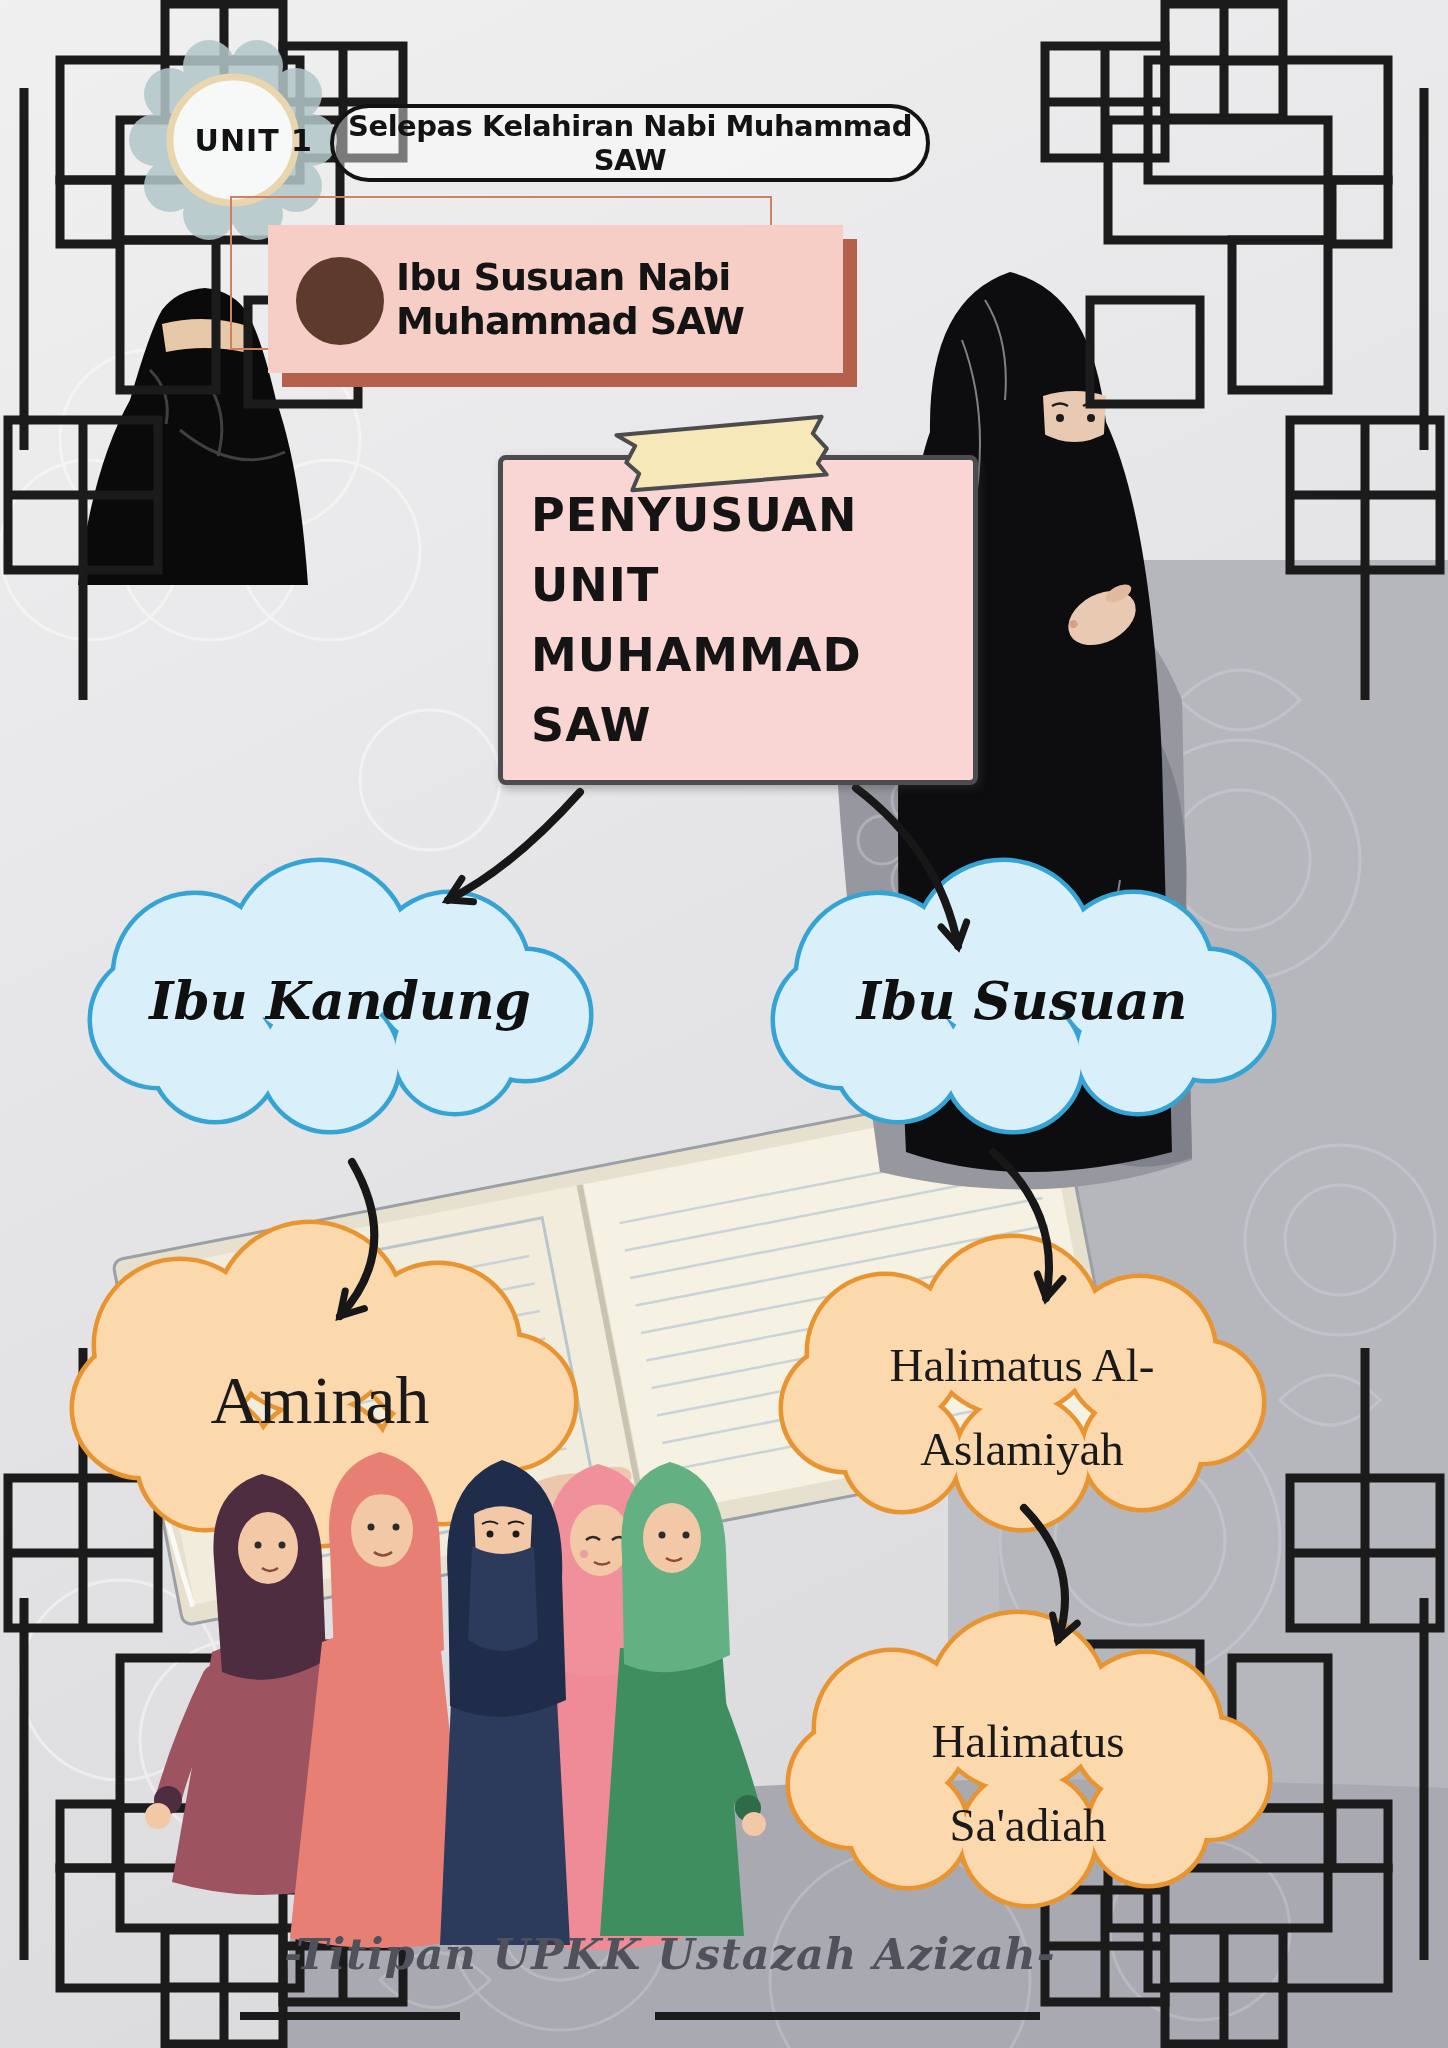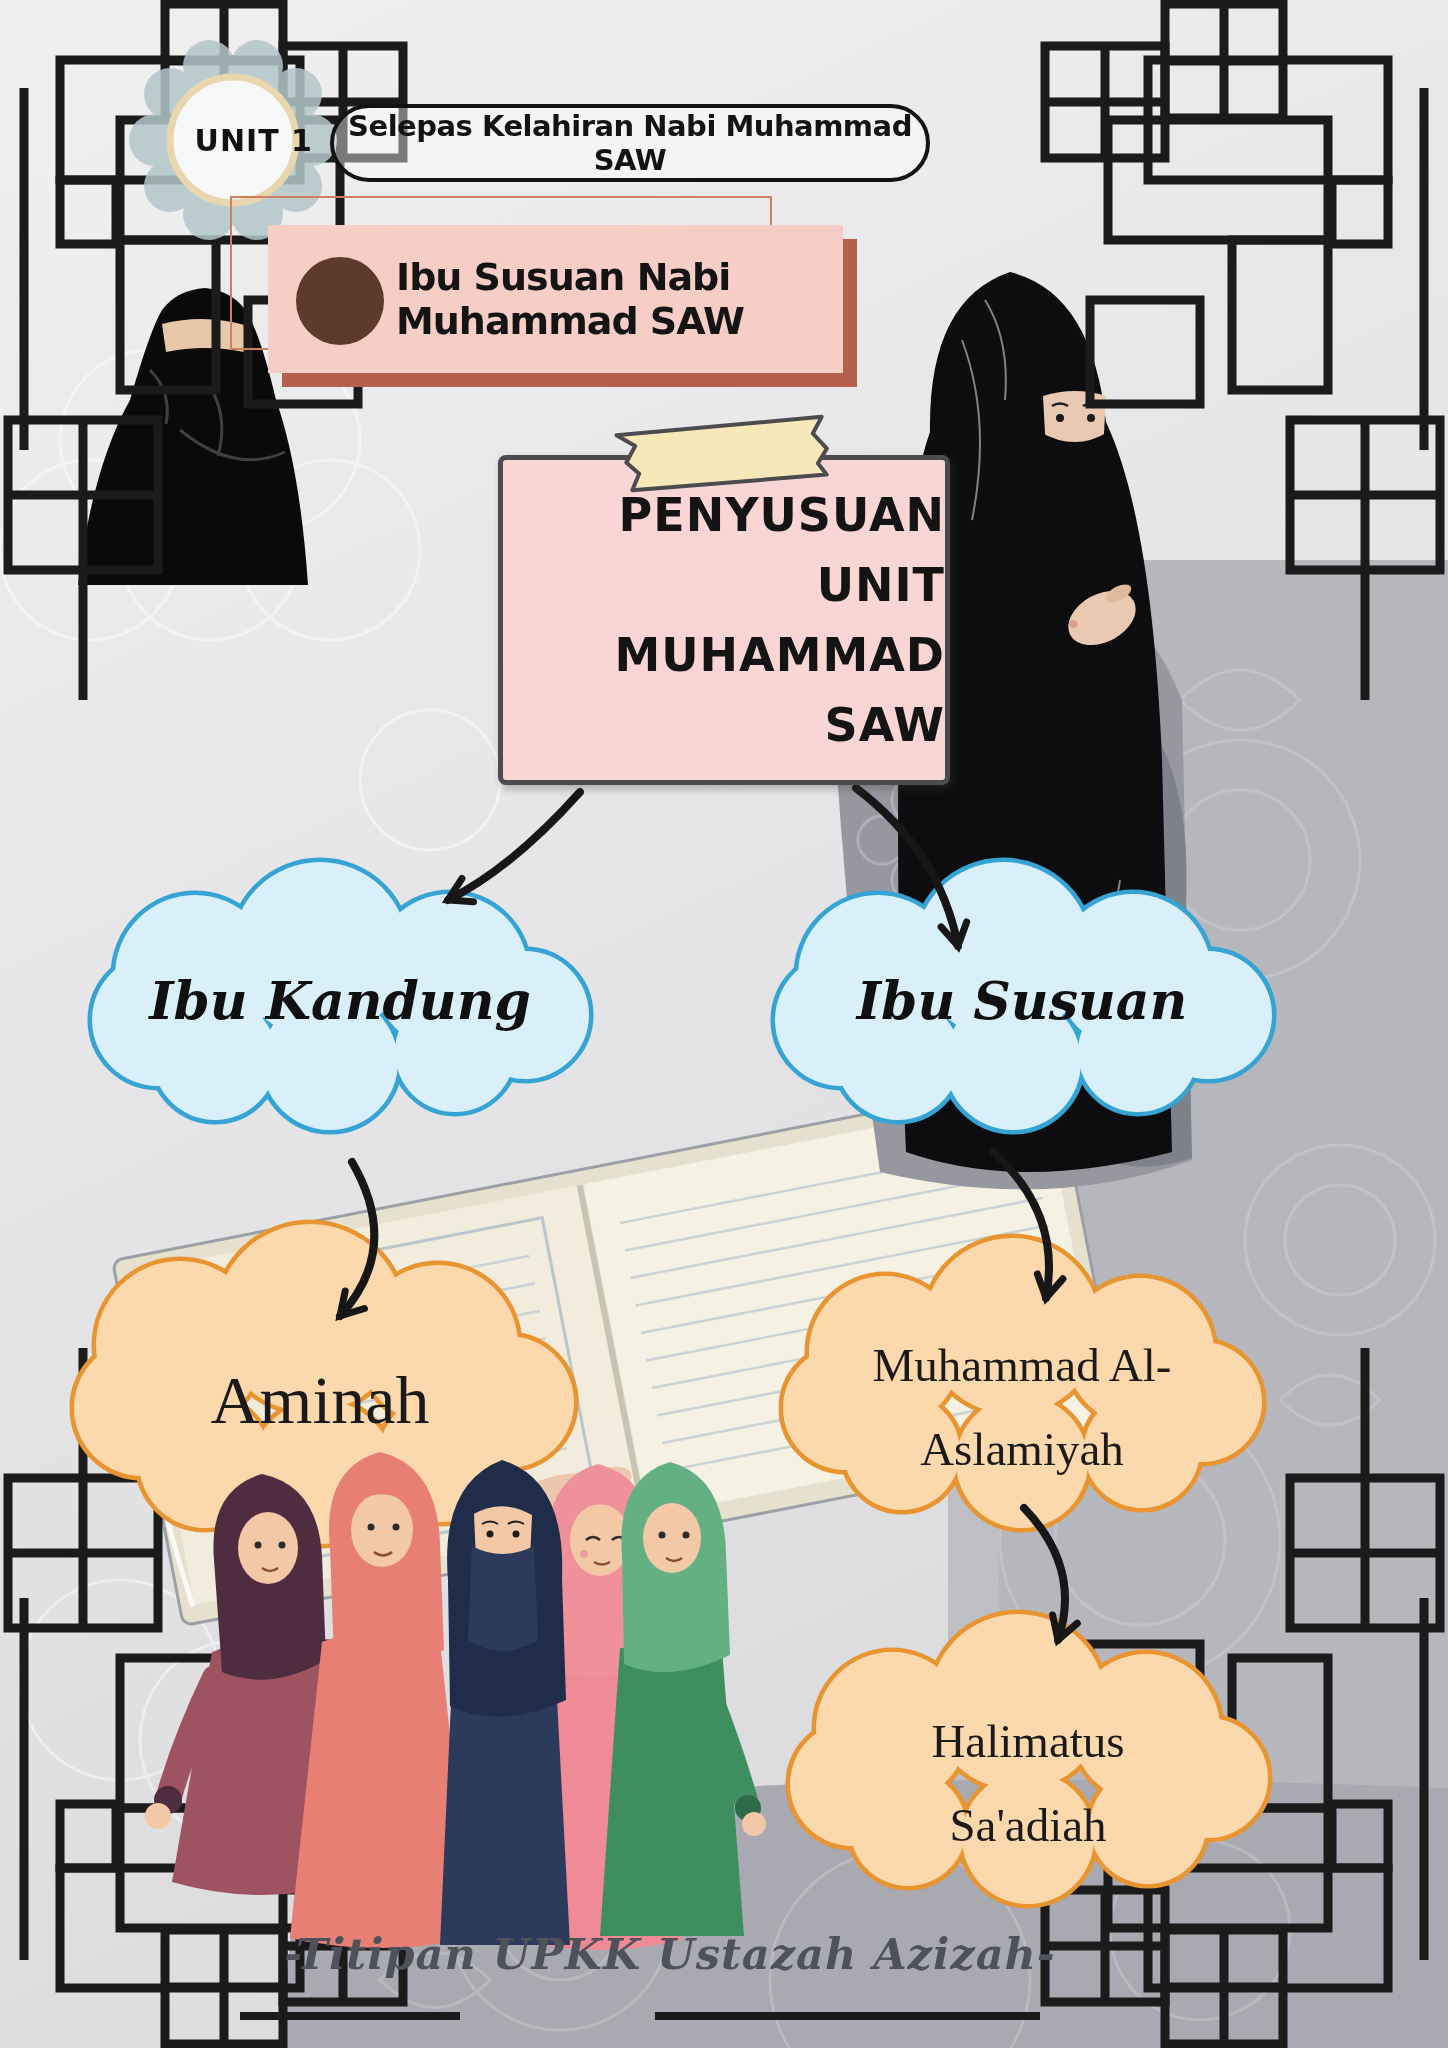--- a/index.html
+++ b/index.html
@@ -13,21 +13,21 @@
   .pill{z-index:22;border:4px solid #131313;border-radius:44px;background:rgba(255,255,255,.42);}
   .pill span{font-weight:bold;font-size:29px;color:#131313;letter-spacing:-0.5px;}
   .outline-box{z-index:20;border:2px solid #cf8062;}
   .banner-shadow{z-index:21;background:#b4604c;}
   .banner{z-index:22;background:#f7cec6;}
   .banner .dot{position:absolute;left:28px;top:32px;width:88px;height:88px;border-radius:50%;background:#5d3a2c;}
   .banner span{position:absolute;left:128px;right:6px;top:0;bottom:0;display:flex;align-items:center;justify-content:center;
                font-weight:bold;font-size:38px;color:#141414;letter-spacing:-1px;}
   .card{z-index:22;background:#f9d5d3;border:5px solid #4c4c4e;border-radius:8px;
         box-shadow:3px 4px 8px rgba(60,60,60,.35);display:flex;flex-direction:column;
-        align-items:flex-end;justify-content:center;gap:0;}
+        align-items:flex-start;justify-content:center;gap:0;padding-left:28px;}
   .card div{font-weight:bold;font-size:46px;line-height:70px;letter-spacing:1px;color:#141414;}
   .tape{z-index:23;}
   .cloud-label{z-index:20;font-family:"DejaVu Serif",serif;font-style:italic;font-weight:bold;font-size:52px;color:#101010;}
   .name{z-index:20;font-family:"Liberation Serif",serif;color:#1a1a1a;}
   .name.big{font-size:68px;}
   .name.two{font-size:47px;line-height:84px;flex-direction:column;}
   .footer{z-index:20;font-family:"DejaVu Serif",serif;font-style:italic;font-weight:bold;
           font-size:43px;color:#4f525b;letter-spacing:1px;}
 </style>
 </head>
@@ -370,21 +370,21 @@
     <span>Ibu Kandung</span>
   </div>
   <div class="abs txt cloud-label" style="left:802px;top:930px;width:440px;height:140px;text-align:center;">
     <span>Ibu Susuan</span>
   </div>
 
   <div class="abs txt name big" style="left:110px;top:1330px;width:420px;height:140px;">
     <span>Aminah</span>
   </div>
   <div class="abs txt name two" style="left:812px;top:1312px;width:420px;height:190px;">
-    <span>Muhammad Al-</span>
+    <span>Halimatus Al-</span>
     <span>Aslamiyah</span>
   </div>
   <div class="abs txt name two" style="left:818px;top:1688px;width:420px;height:190px;">
     <span>Halimatus</span>
     <span>Sa'adiah</span>
   </div>
 
   <div class="abs txt footer" style="left:200px;top:1922px;width:940px;height:64px;">
     <span>-Titipan UPKK Ustazah Azizah-</span>
   </div>

